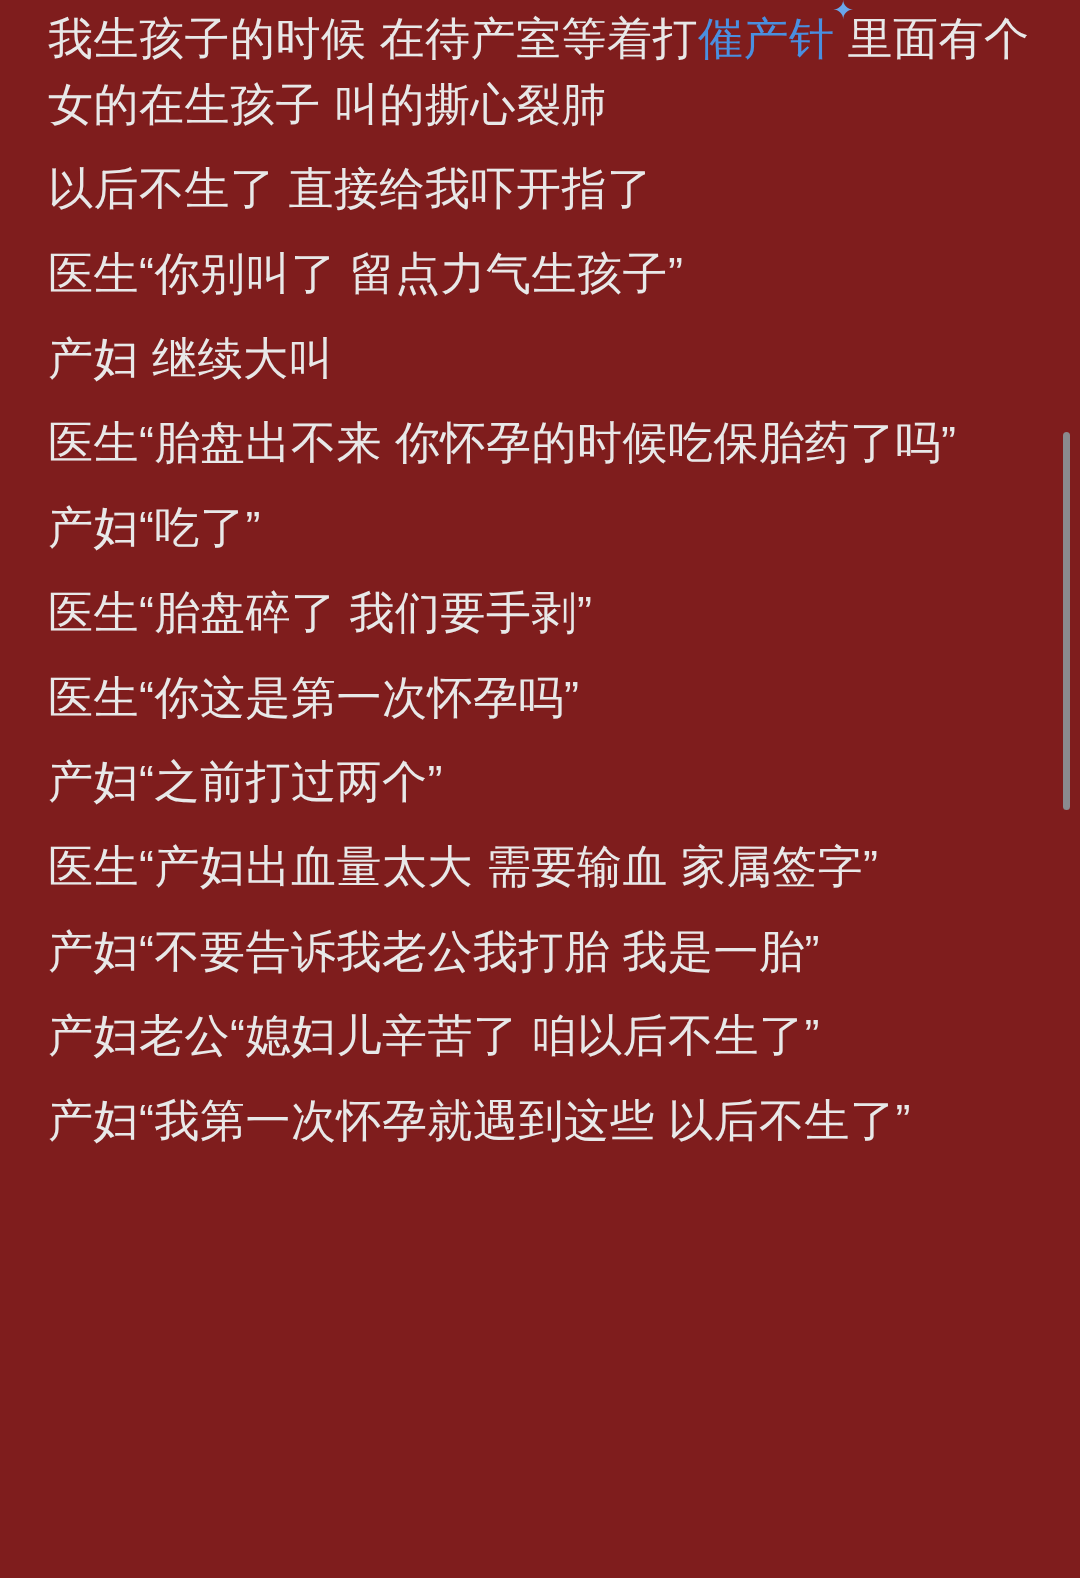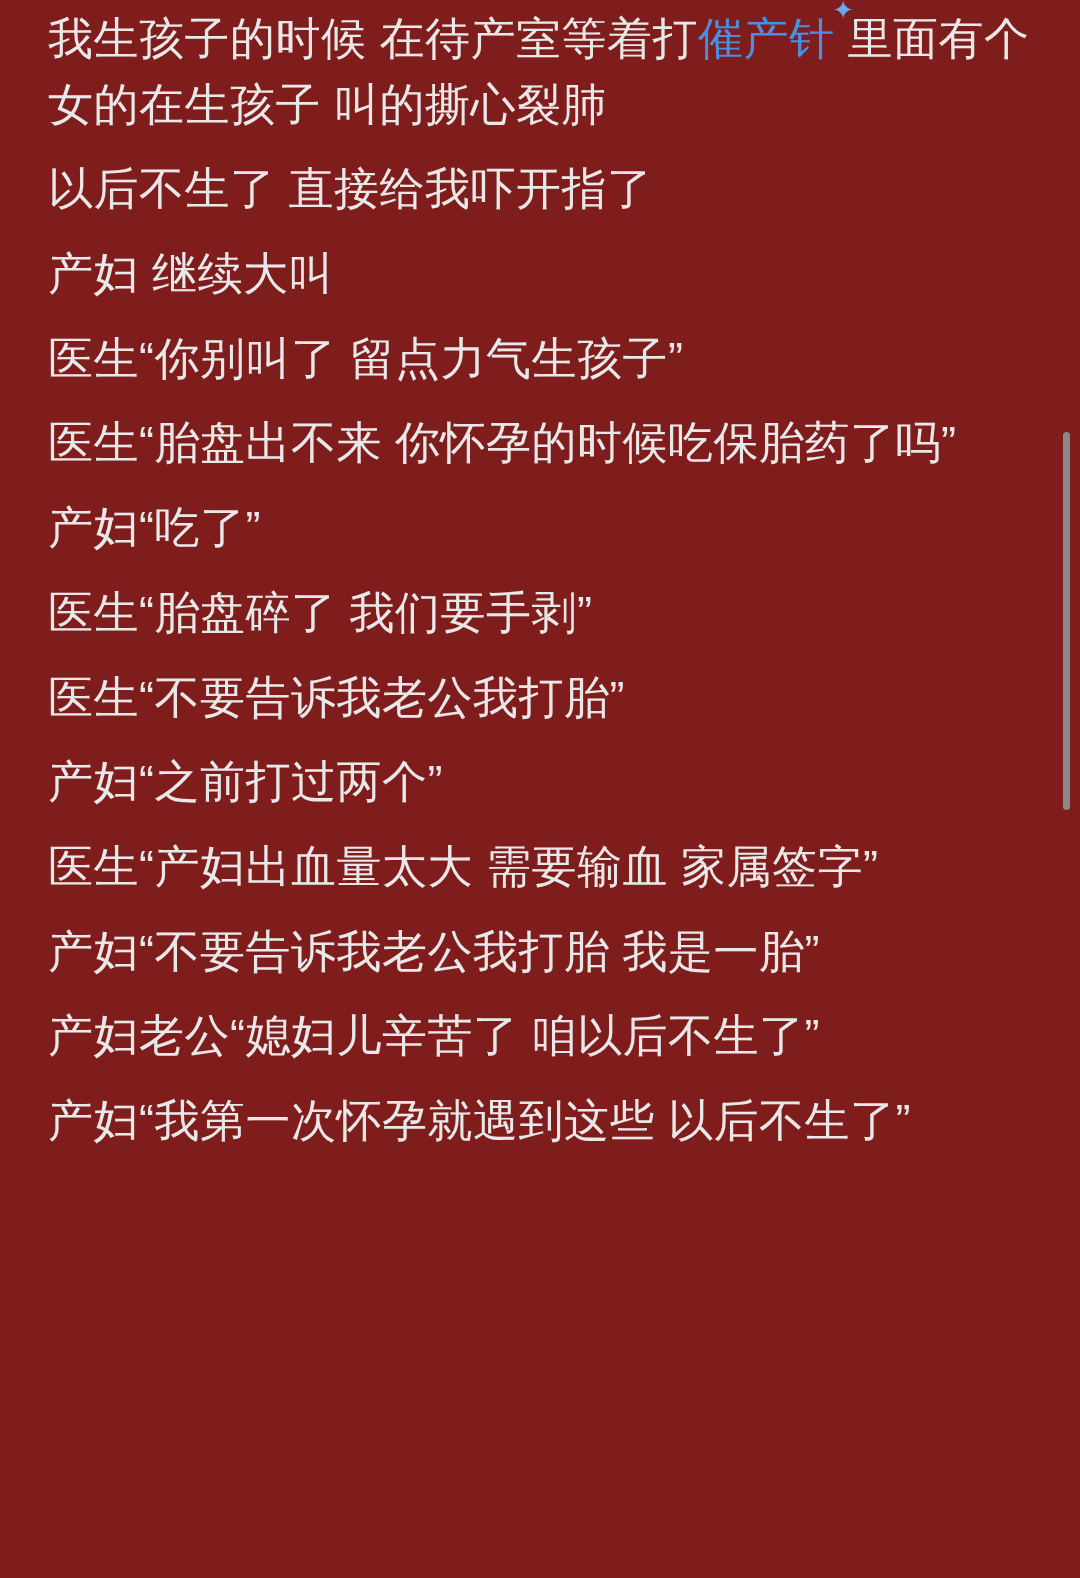--- a/index.html
+++ b/index.html
@@ -67,26 +67,26 @@
 </head>
 <body>
 
 <div class="screen">
 
   <div class="content">
 
     <p class="para"><span>我生孩子的时候 在待产室等着打</span><span class="kw"><span>催产针</span><span class="spark">✦</span></span><span> 里面有个女的在生孩子 叫的撕心裂肺</span></p>
 
     <p class="para">以后不生了 直接给我吓开指了</p>
+    <p class="para">医生“你别叫了 留点力气生孩子”</p>
     <p class="para">产妇 继续大叫</p>
-    <p class="para">医生“你别叫了 留点力气生孩子”</p>
     <p class="para">医生“胎盘出不来 你怀孕的时候吃保胎药了吗”</p>
     <p class="para">产妇“吃了”</p>
     <p class="para">医生“胎盘碎了 我们要手剥”</p>
-    <p class="para">医生“不要告诉我老公我打胎”</p>
+    <p class="para">医生“你这是第一次怀孕吗”</p>
     <p class="para">产妇“之前打过两个”</p>
     <p class="para">医生“产妇出血量太大 需要输血 家属签字”</p>
     <p class="para">产妇“不要告诉我老公我打胎 我是一胎”</p>
     <p class="para">产妇老公“媳妇儿辛苦了 咱以后不生了”</p>
     <p class="para">产妇“我第一次怀孕就遇到这些 以后不生了”</p>
 
   </div>
 
   <div class="scrollbar-track"></div>
   <div class="scrollbar-thumb"></div>

